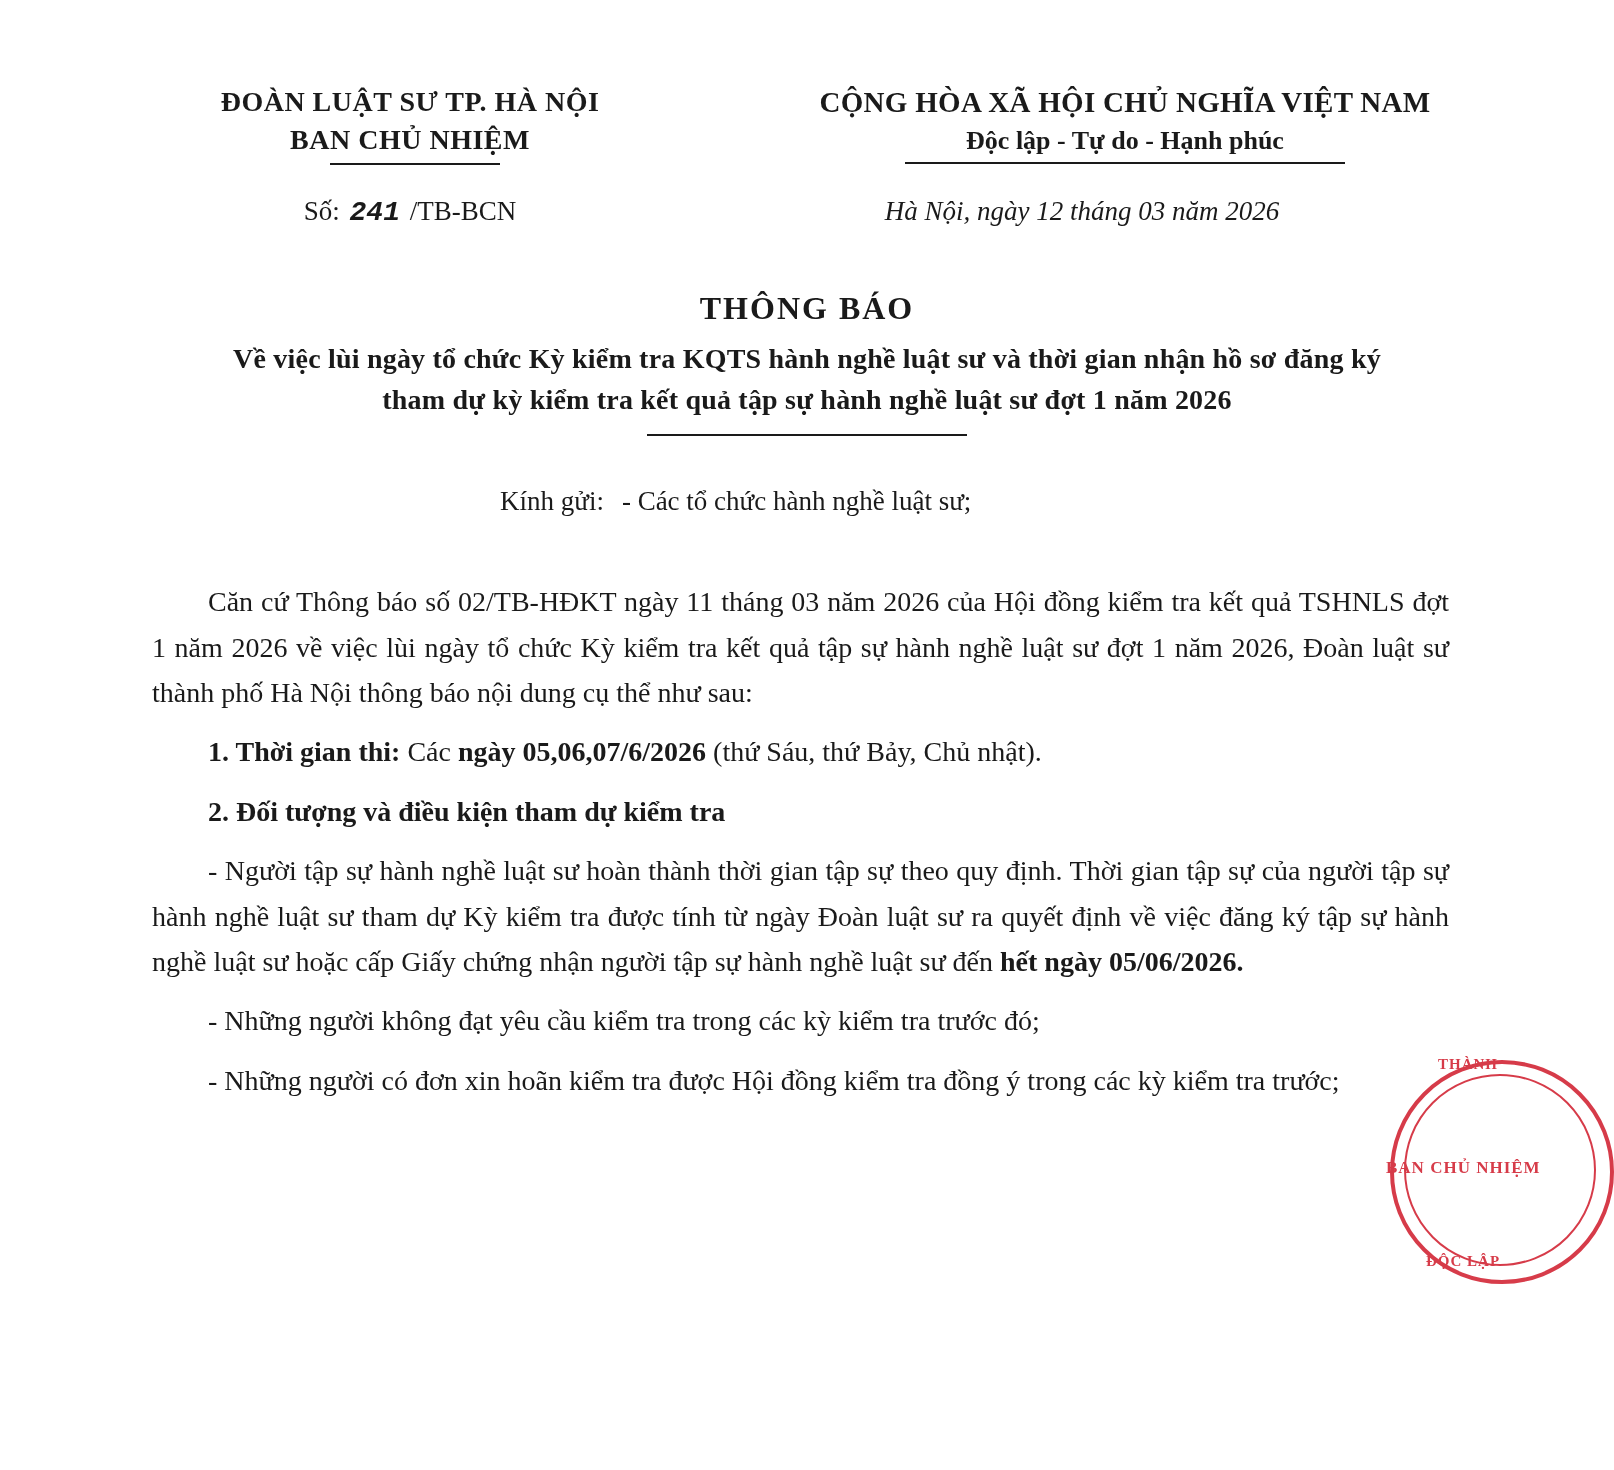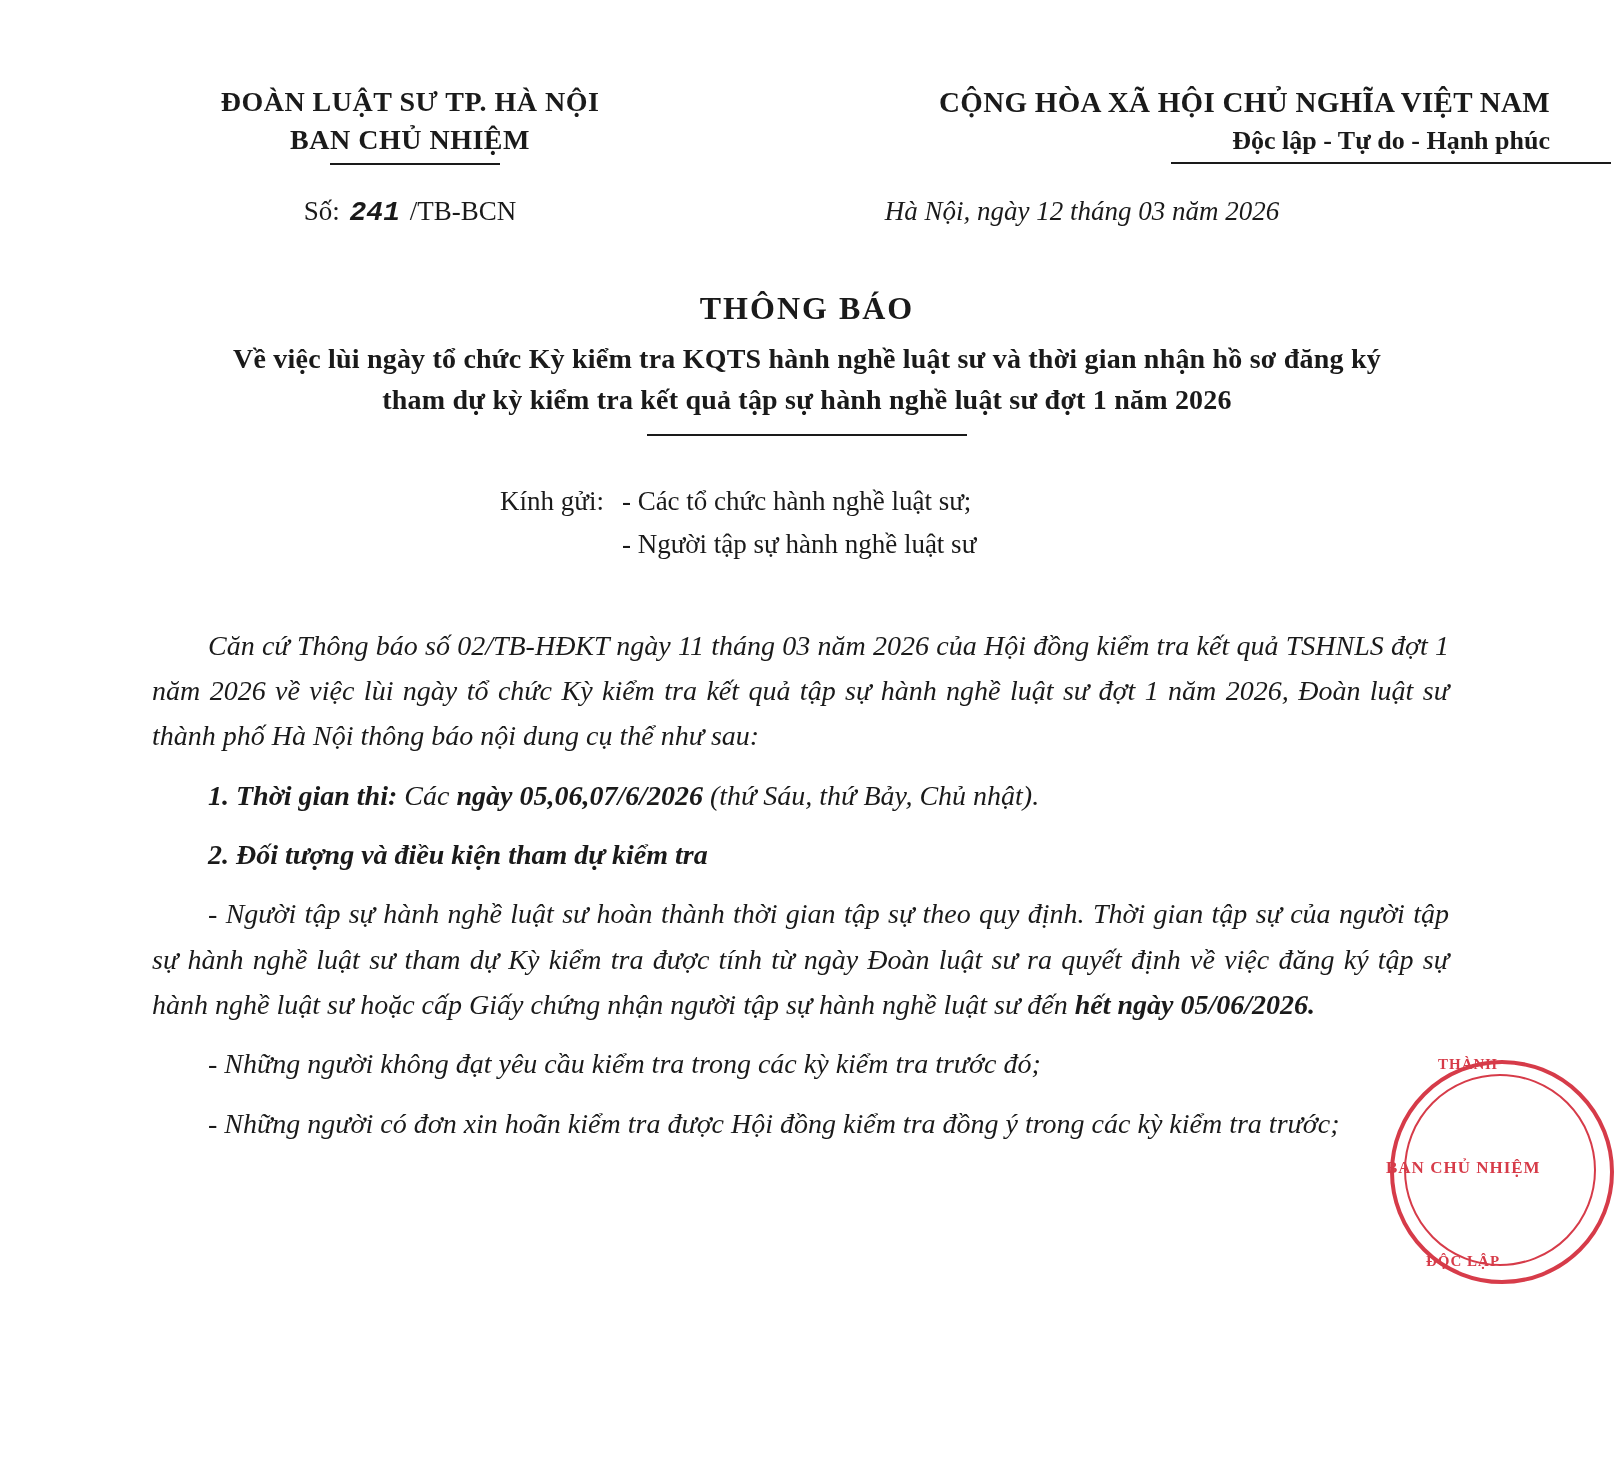--- a/index.html
+++ b/index.html
@@ -30,21 +30,21 @@
     padding: 86px 64px 0 150px;
     box-sizing: border-box;
   }
   .header-left {
     width: 520px;
     text-align: center;
     flex: none;
   }
   .header-right {
     flex: 1;
-    text-align: right;
+    text-align: center;
     padding-left: 30px;
   }
   .org-line1 {
     font-size: 28px;
     font-weight: 700;
     letter-spacing: 0.5px;
     white-space: nowrap;
   }
   .org-line2 {
     font-size: 28px;
@@ -165,21 +165,20 @@
   .body-text {
     margin-top: 56px;
     padding: 0 165px 0 152px;
     font-size: 28px;
     line-height: 1.62;
     text-align: justify;
   }
   .body-text p {
     margin: 0 0 14px 0;
     text-indent: 56px;
-    font-style: italic;
   }
   .body-text p.dash {
     text-indent: 56px;
   }
   b { font-weight: 700; }
 
   
   .stamp {
     position: absolute;
     right: -14px;
@@ -259,21 +258,20 @@
     <div class="title-main">THÔNG BÁO</div>
     <div class="title-sub">Về việc lùi ngày tổ chức Kỳ kiểm tra KQTS hành nghề luật sư và thời gian nhận hồ sơ đăng ký tham dự kỳ kiểm tra kết quả tập sự hành nghề luật sư đợt 1 năm 2026</div>
     <div class="title-rule"></div>
   </div>
 
   <div class="recipients">
     <div class="rec-row">
       <div class="rec-label">Kính gửi:</div>
       <div class="rec-items">
         <div>- Các tổ chức hành nghề luật sư;</div>
-        <div>- Người tập sự hành nghề luật sư</div>
       </div>
     </div>
   </div>
 
   <div class="body-text">
     <p>Căn cứ Thông báo số 02/TB-HĐKT ngày 11 tháng 03 năm 2026 của Hội đồng kiểm tra kết quả TSHNLS đợt 1 năm 2026 về việc lùi ngày tổ chức Kỳ kiểm tra kết quả tập sự hành nghề luật sư đợt 1 năm 2026, Đoàn luật sư thành phố Hà Nội thông báo nội dung cụ thể như sau:</p>
 
     <p>
       <b>1. Thời gian thi:</b>
       <span>Các</span>

